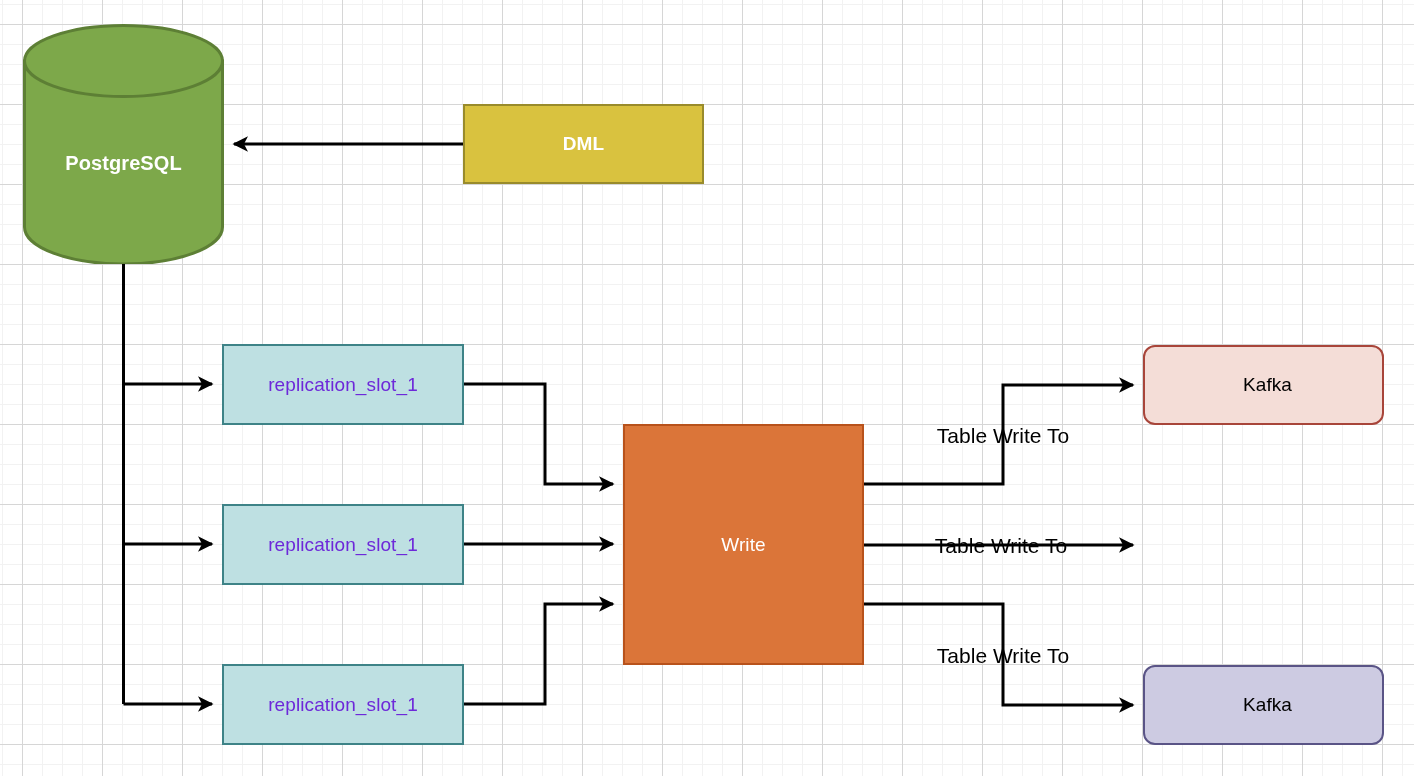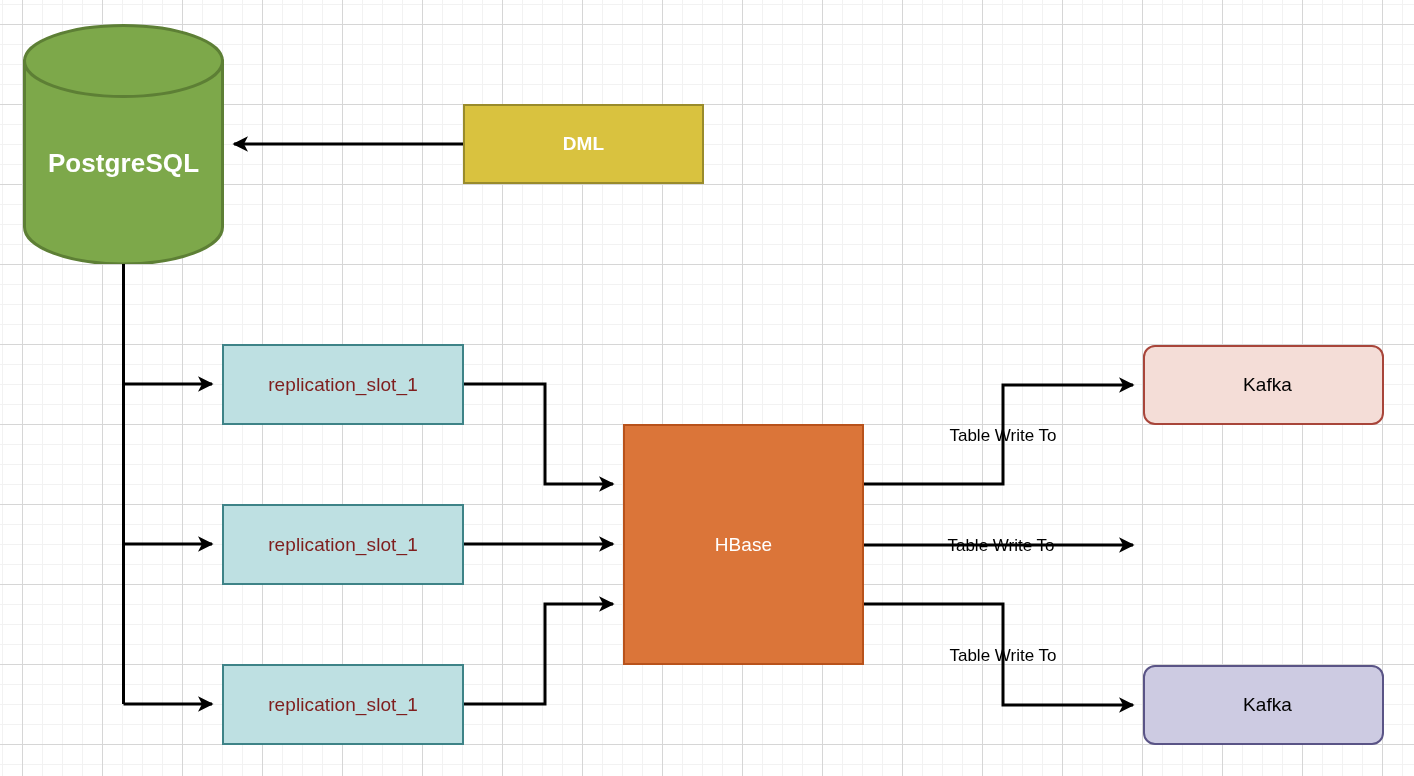--- a/index.html
+++ b/index.html
@@ -52,21 +52,21 @@
     height: 240px;
   }
   .cyl .cyl-svg {
     position: absolute;
     left: 0; top: 0;
   }
   .cyl .node-label {
     position: relative;
     color: #ffffff;
     font-weight: 700;
-    font-size: 26px;
+    font-size: 20px;
     margin-top: 38px;
   }
 
   
   .rect {
     border-width: 2px;
     border-style: solid;
   }
   .rounded {
     border-radius: 12px;
@@ -76,21 +76,21 @@
     left: 463px; top: 104px; width: 241px; height: 80px;
     background: #D9C23F;
     border-color: #998B2B;
     color: #ffffff;
     font-weight: 700;
   }
   .n-slot {
     left: 222px; width: 242px; height: 81px;
     background: #BEE0E2;
     border-color: #3E8387;
-    color: #7f1d1d;
+    color: #6d28d9;
   }
   .n-slot1 { top: 344px; }
   .n-slot2 { top: 504px; }
   .n-slot3 { top: 664px; }
 
   .n-tunnel {
     left: 623px; top: 424px; width: 241px; height: 241px;
     background: #DB7539;
     border-color: #B8521B;
     color: #ffffff;
@@ -113,21 +113,21 @@
   }
   .n-hbase {
     top: 665px;
     background: #CDCBE2;
     border-color: #5A5486;
     color: #000000;
   }
 
   .edge-label {
     position: absolute;
-    font-size: 17px;
+    font-size: 21px;
     line-height: 22px;
     color: #000000;
     white-space: nowrap;
     background: transparent;
     transform: translate(-50%, -50%);
     padding: 0 2px;
   }
 </style>
 </head>
 <body>
@@ -187,21 +187,21 @@
     <span class="node-label">replication_slot_1</span>
   </div>
   <div class="node rect n-slot n-slot2">
     <span class="node-label">replication_slot_1</span>
   </div>
   <div class="node rect n-slot n-slot3">
     <span class="node-label">replication_slot_1</span>
   </div>
 
   <div class="node rect n-tunnel">
-    <span class="node-label">HBase</span>
+    <span class="node-label">Write</span>
   </div>
 
   <div class="node rect rounded n-sink n-kafka">
     <span class="node-label">Kafka</span>
   </div>
   <div class="node rect rounded n-sink n-hbase">
     <span class="node-label">Kafka</span>
   </div>
 
 </div>

